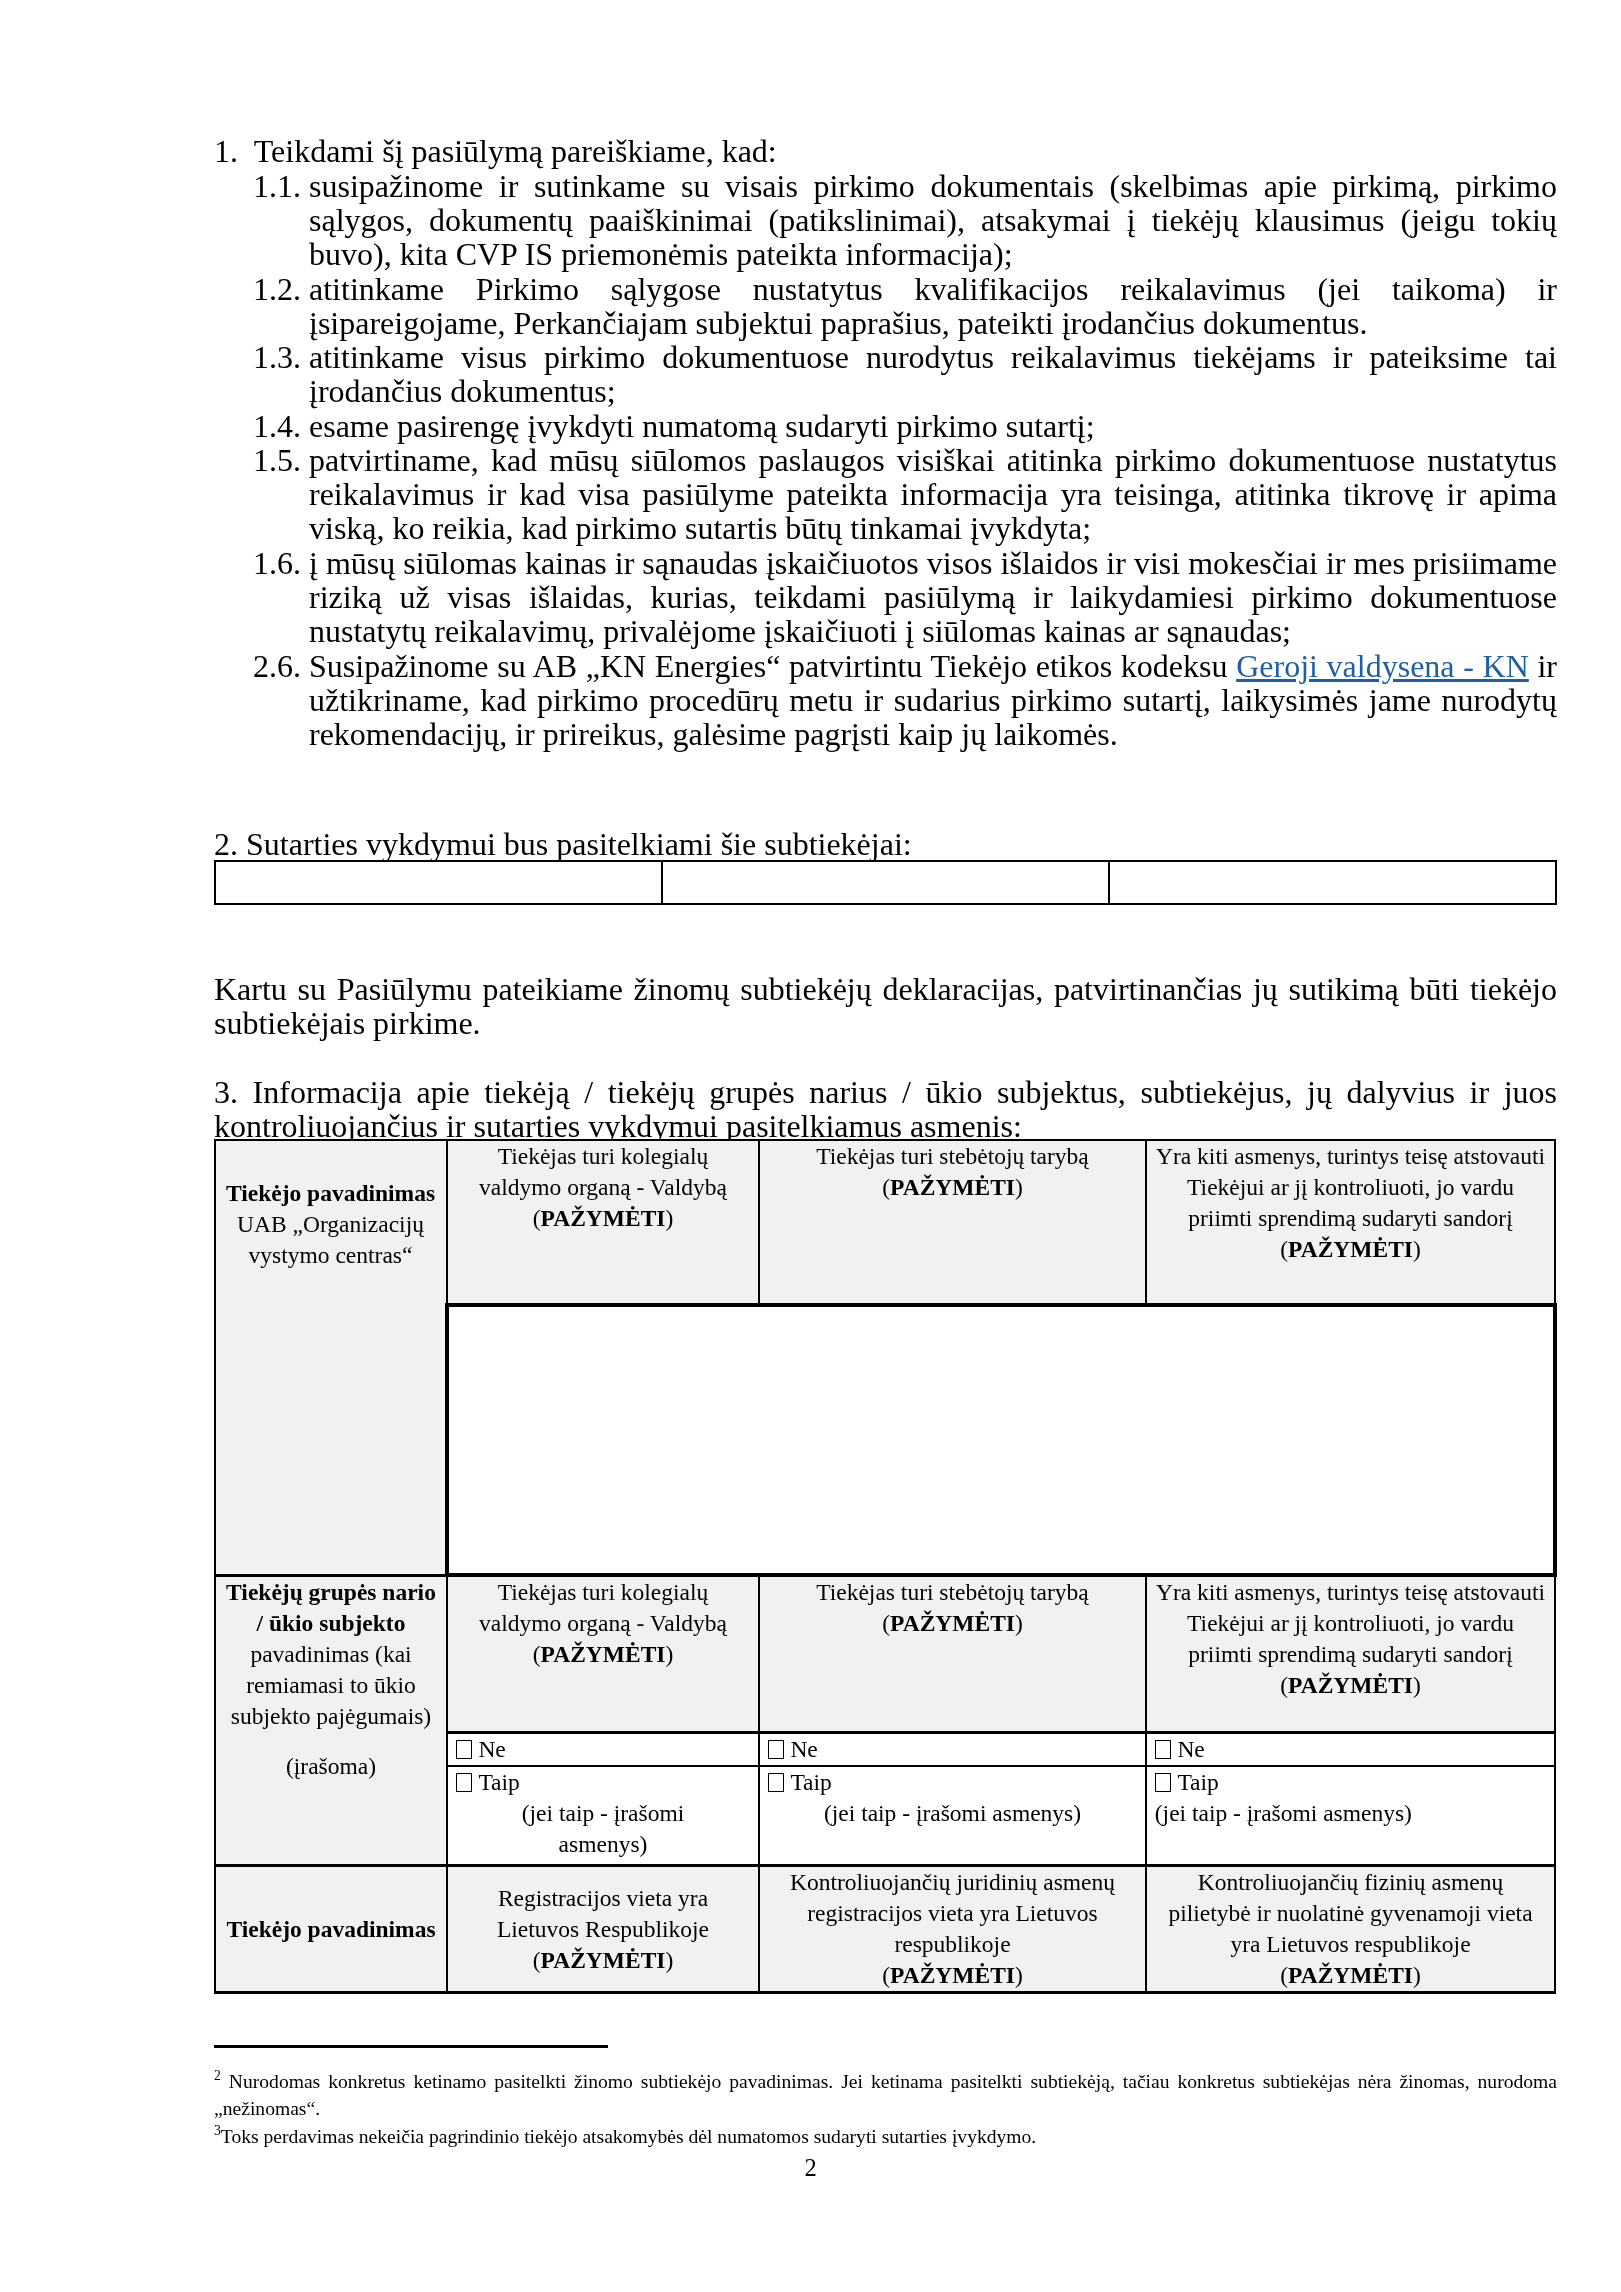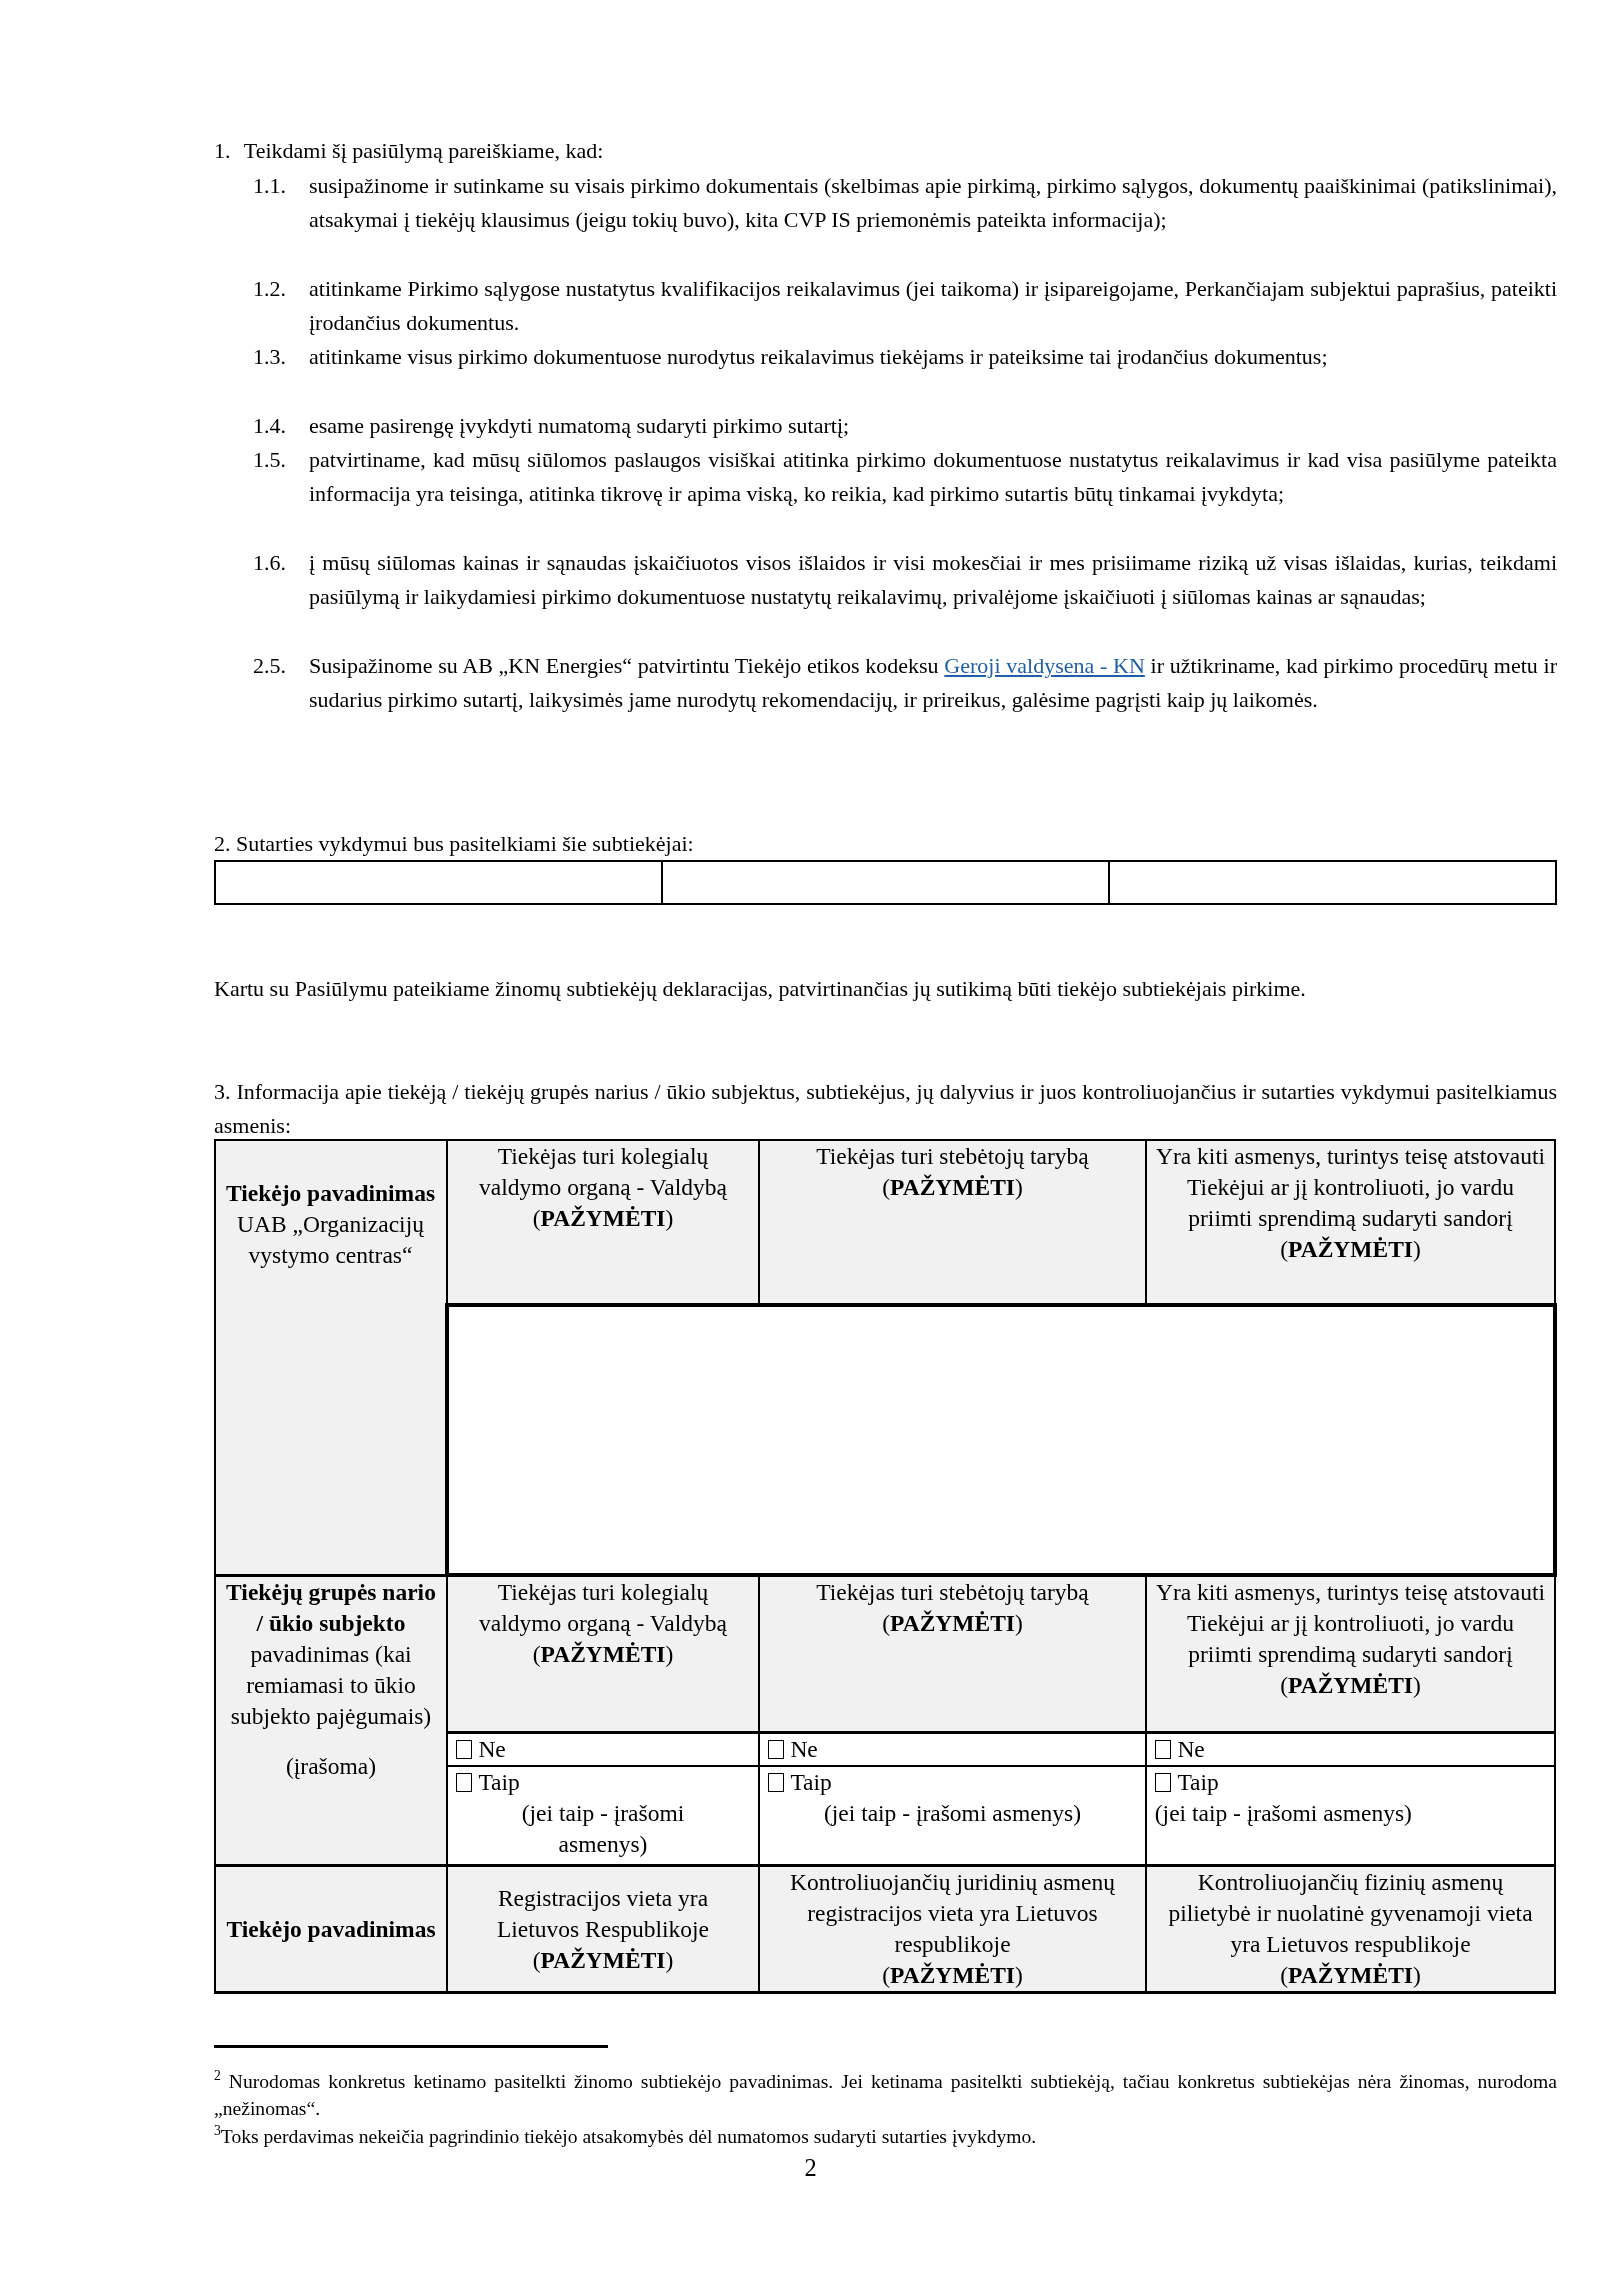--- a/index.html
+++ b/index.html
@@ -1,19 +1,19 @@
 <!DOCTYPE html>
 <html><head>
 <meta charset="utf-8">
 <style>
   html, body { margin:0; padding:0; background:#ffffff; }
   body { width:1621px; height:2293px; position:relative; overflow:hidden;
          font-family:"Liberation Serif", "DejaVu Serif", serif; color:#000; }
   .abs { position:absolute; }
-  .p { font-size:22px; line-height:34px; }
+  .p { font-size:32px; line-height:34px; }
   .just { text-align:justify; text-align-last:left; }
   .item { position:absolute; left:253px; width:1304px; }
   .item .num { position:absolute; left:0; top:0; }
   .item .txt { margin-left:56px; text-align:justify; }
   a.link { color:#1f5fa8; text-decoration:underline; }
   table { border-collapse:collapse; position:absolute; font-size:23.5px; line-height:31px; }
   td { border:2px solid #000; padding:0 7.8px; vertical-align:top; text-align:center; }
   .hd { background:#f1f1f1; }
   .b { font-weight:bold; }
   .cb { display:inline-block; width:14.7px; height:16.7px; border:1.8px solid #000; vertical-align:-2px; margin-right:5.9px; }
@@ -46,21 +46,21 @@
 </div>
 <div class="item p" style="top:443px;">
   <span class="num">1.5.</span>
   <div class="txt">patvirtiname, kad mūsų siūlomos  paslaugos visiškai atitinka pirkimo dokumentuose nustatytus reikalavimus ir kad visa pasiūlyme pateikta informacija yra teisinga, atitinka tikrovę ir apima viską, ko reikia, kad pirkimo sutartis būtų tinkamai įvykdyta;</div>
 </div>
 <div class="item p" style="top:546px;">
   <span class="num">1.6.</span>
   <div class="txt">į mūsų siūlomas kainas ir sąnaudas įskaičiuotos visos išlaidos ir visi mokesčiai ir mes prisiimame riziką už visas išlaidas, kurias, teikdami pasiūlymą ir laikydamiesi pirkimo dokumentuose nustatytų reikalavimų, privalėjome įskaičiuoti į siūlomas kainas ar sąnaudas;</div>
 </div>
 <div class="item p" style="top:649px;">
-  <span class="num">2.5.</span>
+  <span class="num">2.6.</span>
   <div class="txt"><span>Susipažinome su AB „KN Energies“ patvirtintu Tiekėjo etikos kodeksu </span><a class="link">Geroji valdysena - KN</a><span> ir užtikriname, kad pirkimo procedūrų metu ir sudarius pirkimo sutartį, laikysimės jame nurodytų rekomendacijų, ir prireikus, galėsime pagrįsti kaip jų laikomės.</span></div>
 </div>
 
 <div class="abs p" style="left:214px; top:827px;">2.  Sutarties vykdymui bus pasitelkiami šie subtiekėjai:</div>
 
 <table style="left:214px; top:860px; width:1343px;">
   <tbody>
   <tr style="height:43px;">
     <td></td>
     <td></td>

